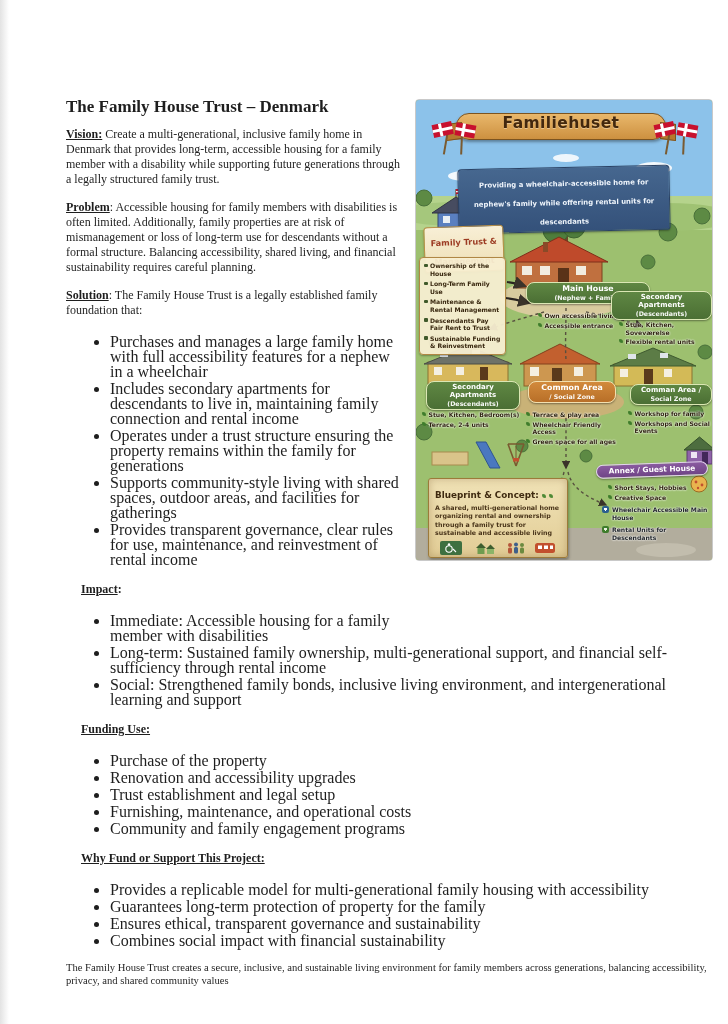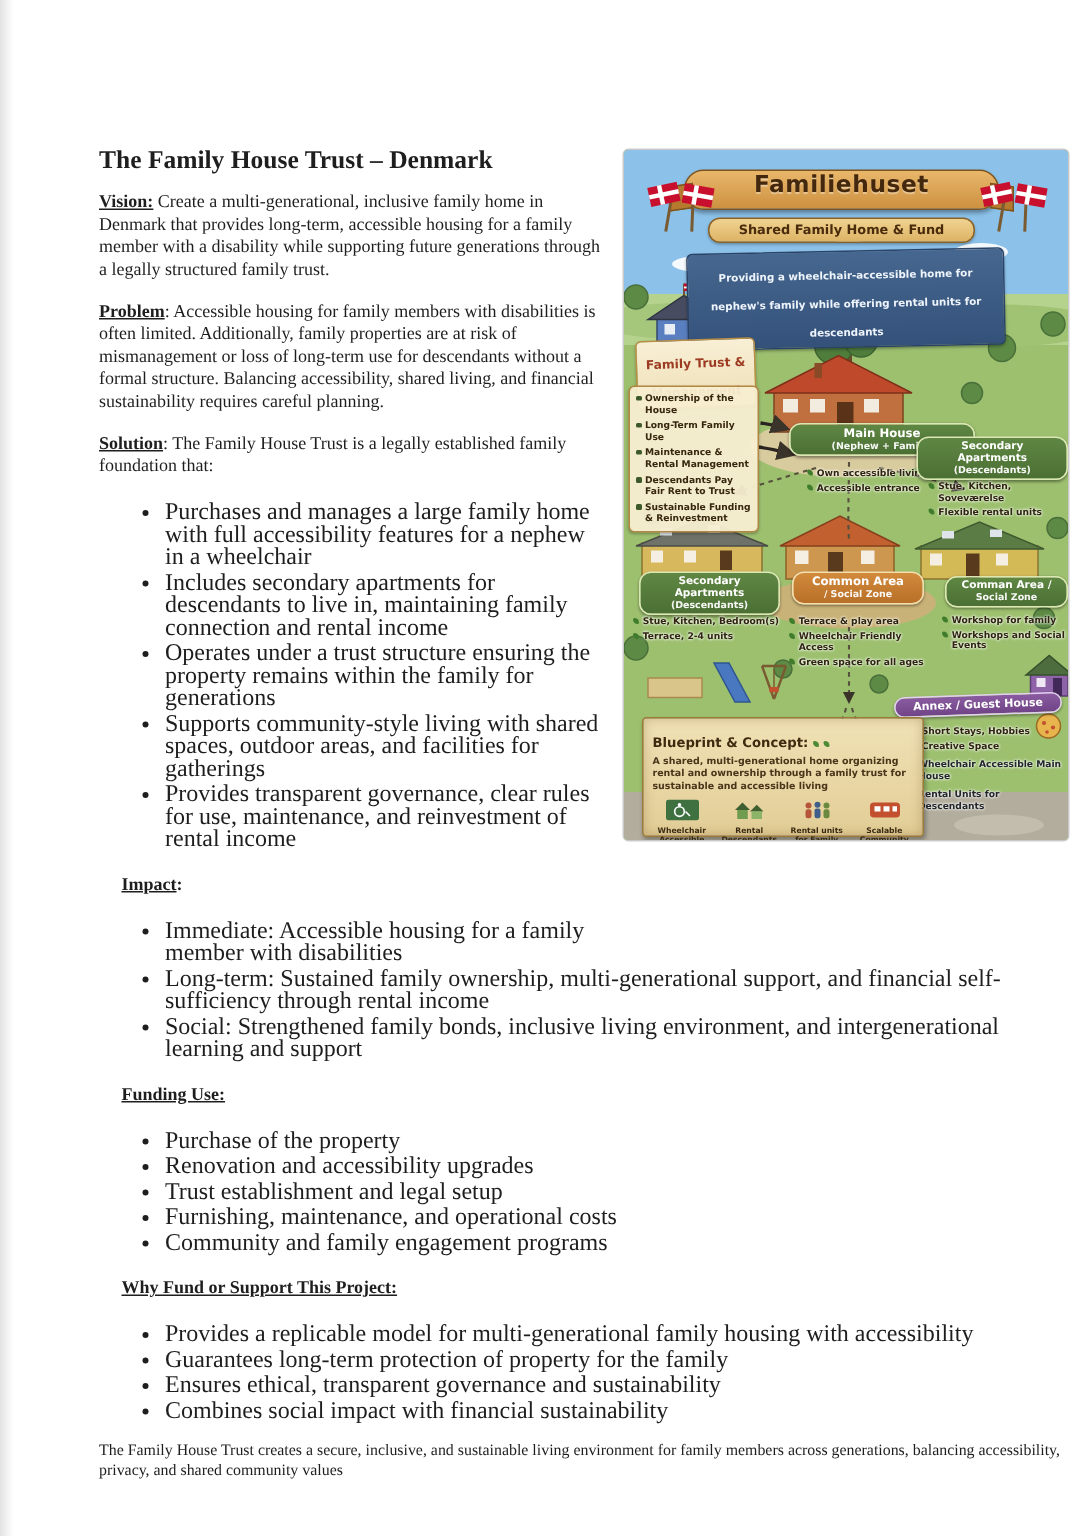--- a/index.html
+++ b/index.html
@@ -78,21 +78,21 @@
   .purple{background:linear-gradient(#8a5ba0,#6f4486);border:1px solid #e3d2ef;}
   .mini{position:absolute;z-index:2;}
   .mi{display:flex;align-items:flex-start;margin-bottom:2px;font-size:6.1px;line-height:1.25;font-weight:600;color:#2f2410;
       text-shadow:0 0 2px #fff,0 0 2px #fff;}
   .leaf{flex:0 0 auto;width:4px;height:4px;background:#3f7d2c;border-radius:1px 3px 1px 3px;margin:1px 2.5px 0 0;}
   .annex-extras .mi{font-weight:700;color:#22262b;}
   .bicon{flex:0 0 auto;width:7px;height:7px;border-radius:2px;margin:0 3px 0 0;background:#2b5f8f;
       background-image:radial-gradient(circle at 50% 45%, #fff 0 1.5px, transparent 1.6px);}
   .bicon.g{background-color:#3f7d2c;background-image:radial-gradient(circle at 50% 45%, #e9f4dd 0 1.5px, transparent 1.6px);}
   .blueprint{
-    left:12px;top:378px;width:188px;height:80px;padding:4px 6px;
+    left:12px;top:378px;width:140px;height:80px;padding:4px 6px;
     background:linear-gradient(#f0e2b6,#e2cd96);border:1.5px solid #9c7a3a;border-radius:3px;
     box-shadow:inset 0 0 8px rgba(122,90,40,.35), 1px 2px 3px rgba(0,0,0,.3);
   }
   .bp-head{font-size:8.8px;font-weight:800;color:#3f2a10;}
   .sprout{display:inline-block;width:4px;height:4px;background:#4e8a35;border-radius:1px 3px 1px 3px;margin-left:3px;}
   .bp-body{font-size:6.3px;line-height:1.32;font-weight:600;color:#4a351a;margin-top:2px;}
   .bp-icons{display:flex;justify-content:space-between;margin-top:3px;}
   .bp-cell{width:39px;text-align:center;}
   .bp-cell .lbl{font-size:5.1px;line-height:1.15;font-weight:700;color:#3a2a12;margin-top:1px;}
 </style>
@@ -256,23 +256,20 @@
         <rect x="30.5" y="7" width="3" height="13" fill="#ffffff"></rect>
         <rect x="24" y="12" width="20" height="3" fill="#ffffff"></rect>
       </g>
     </svg>
 
     <div class="ov title-banner">
       <span class="wing l"></span>
         <span class="wing r"></span>
       <span class="ig-title">Familiehuset</span>
     </div>
-    <div class="ov sub-banner">
-      <span class="ig-subtitle">Shared Family Home &amp; Fund</span>
-    </div>
     <div class="ov ribbon">
       <span class="ig-tagline">Providing a wheelchair-accessible home for nephew's family while offering rental units for descendants</span>
     </div>
 
     <div class="ov trust-head">
       <span>Family Trust &amp; Management</span>
     </div>
     <div class="ov trust-list">
       <div class="ti">
           <span class="sq"></span>

